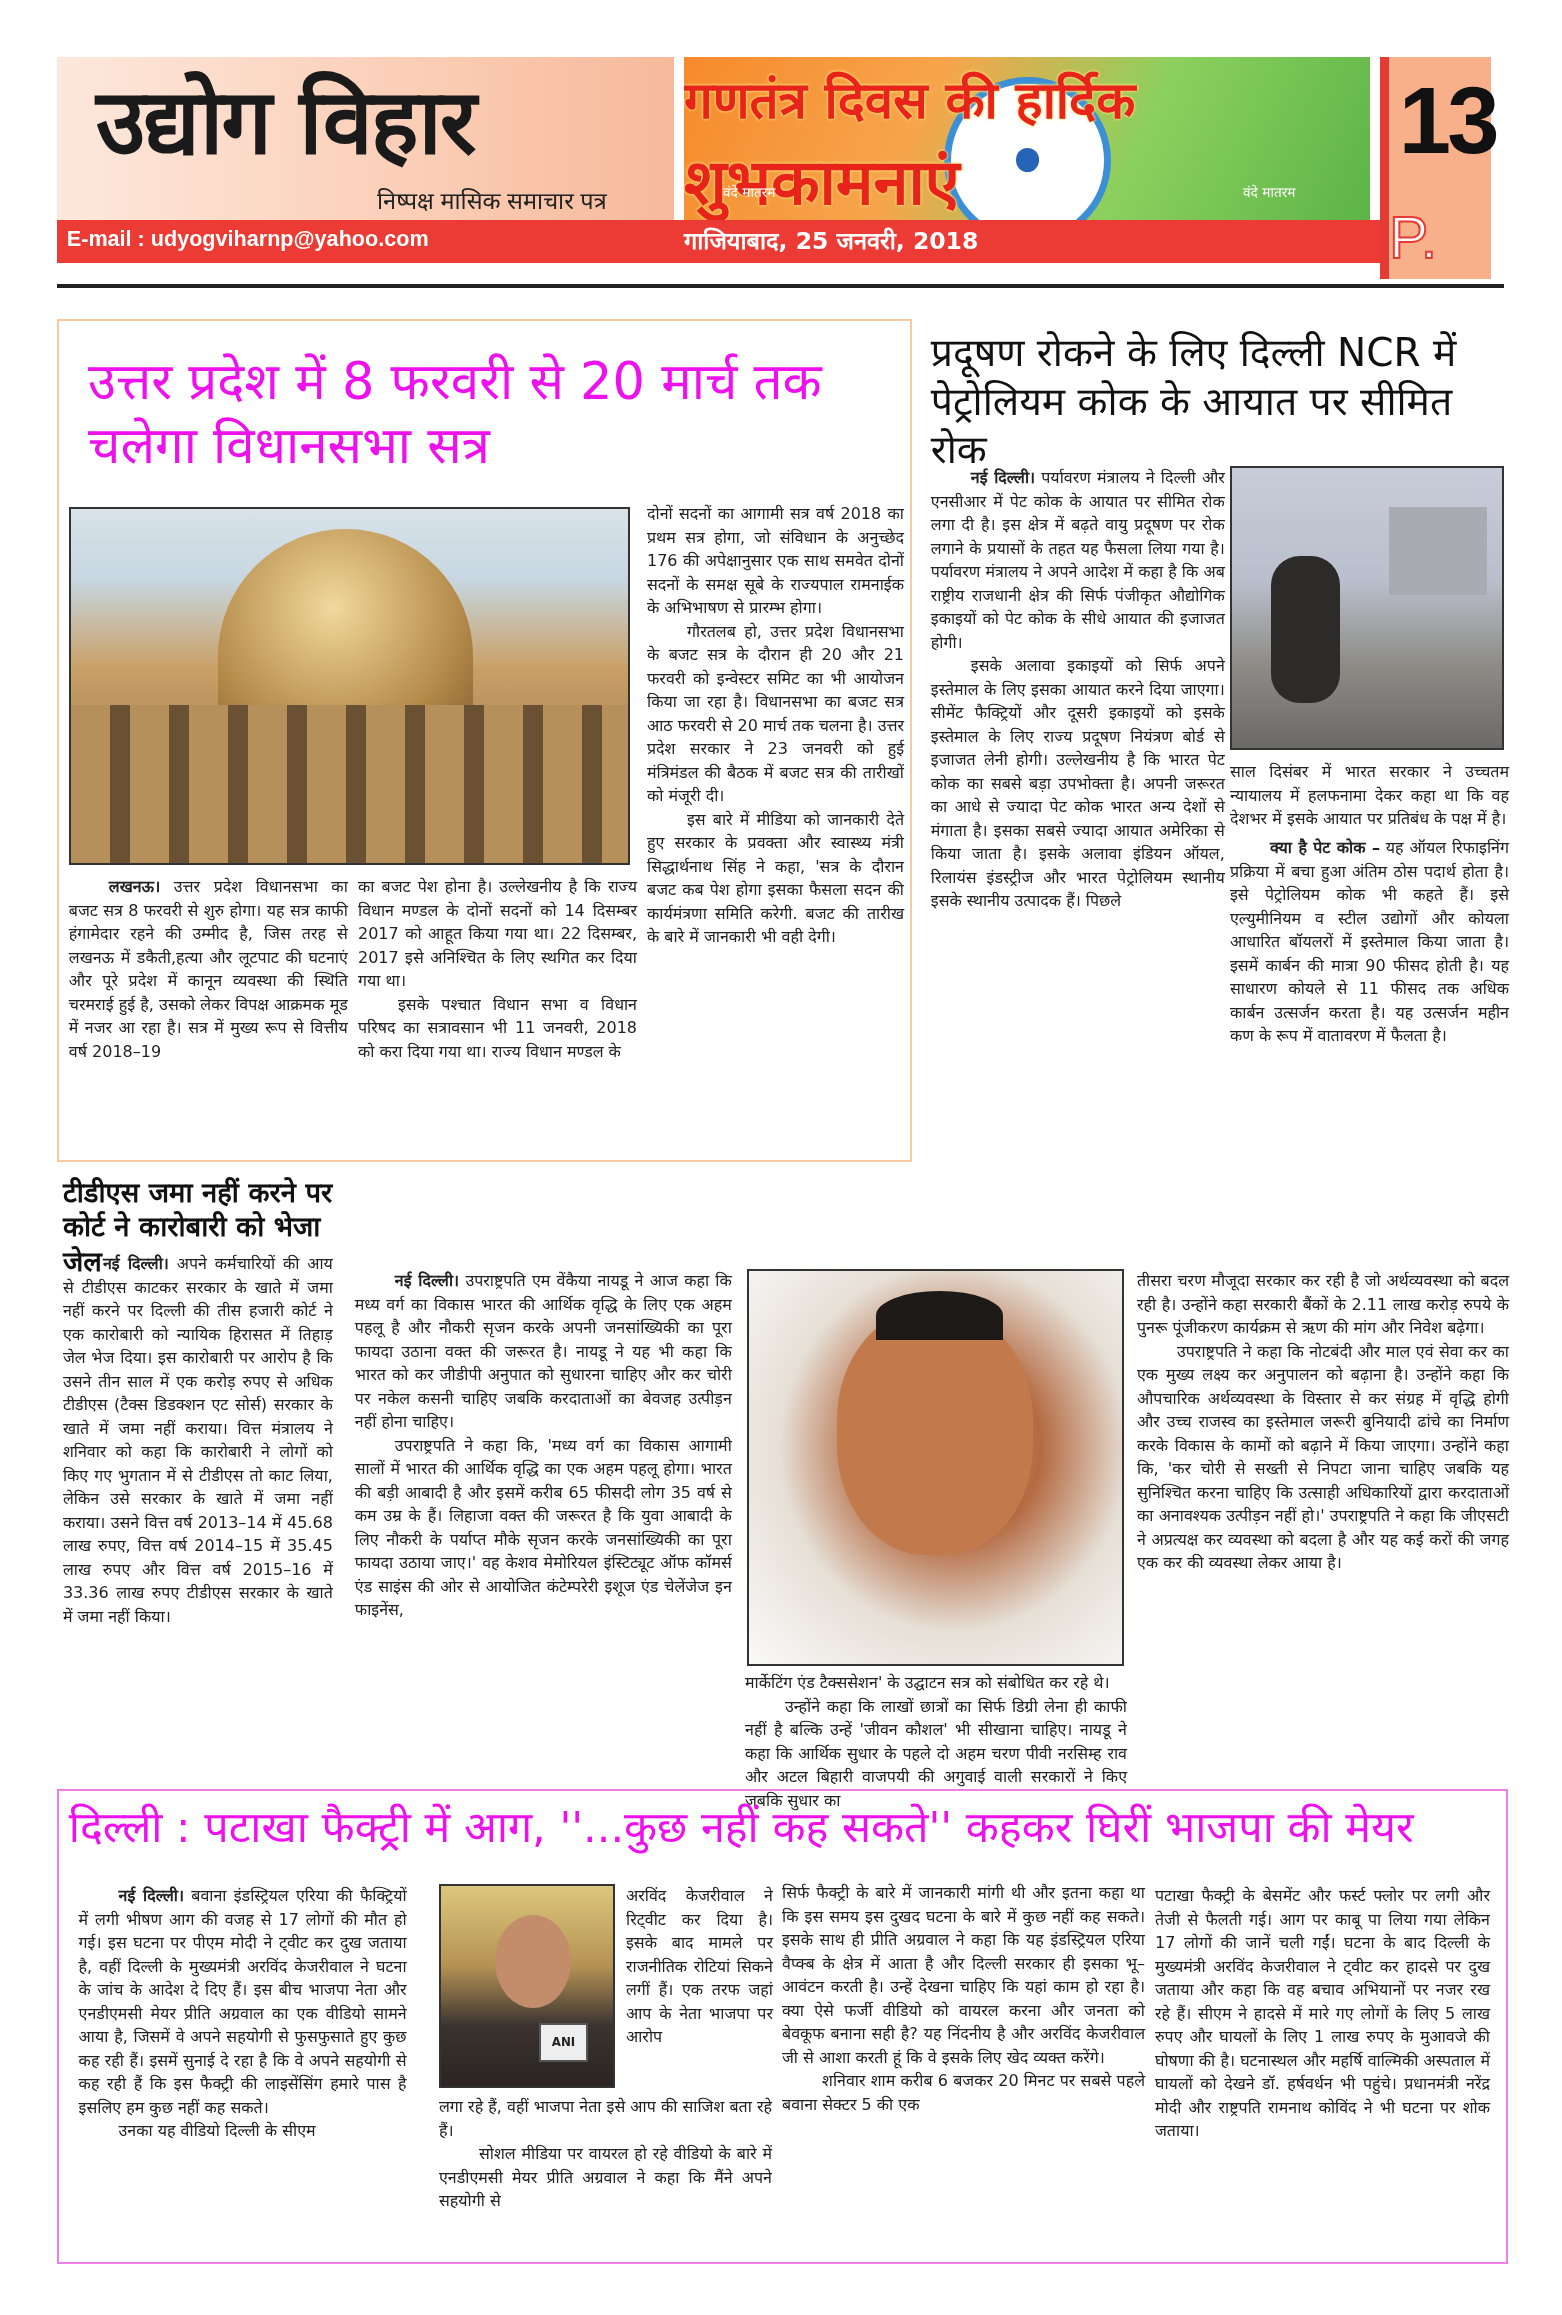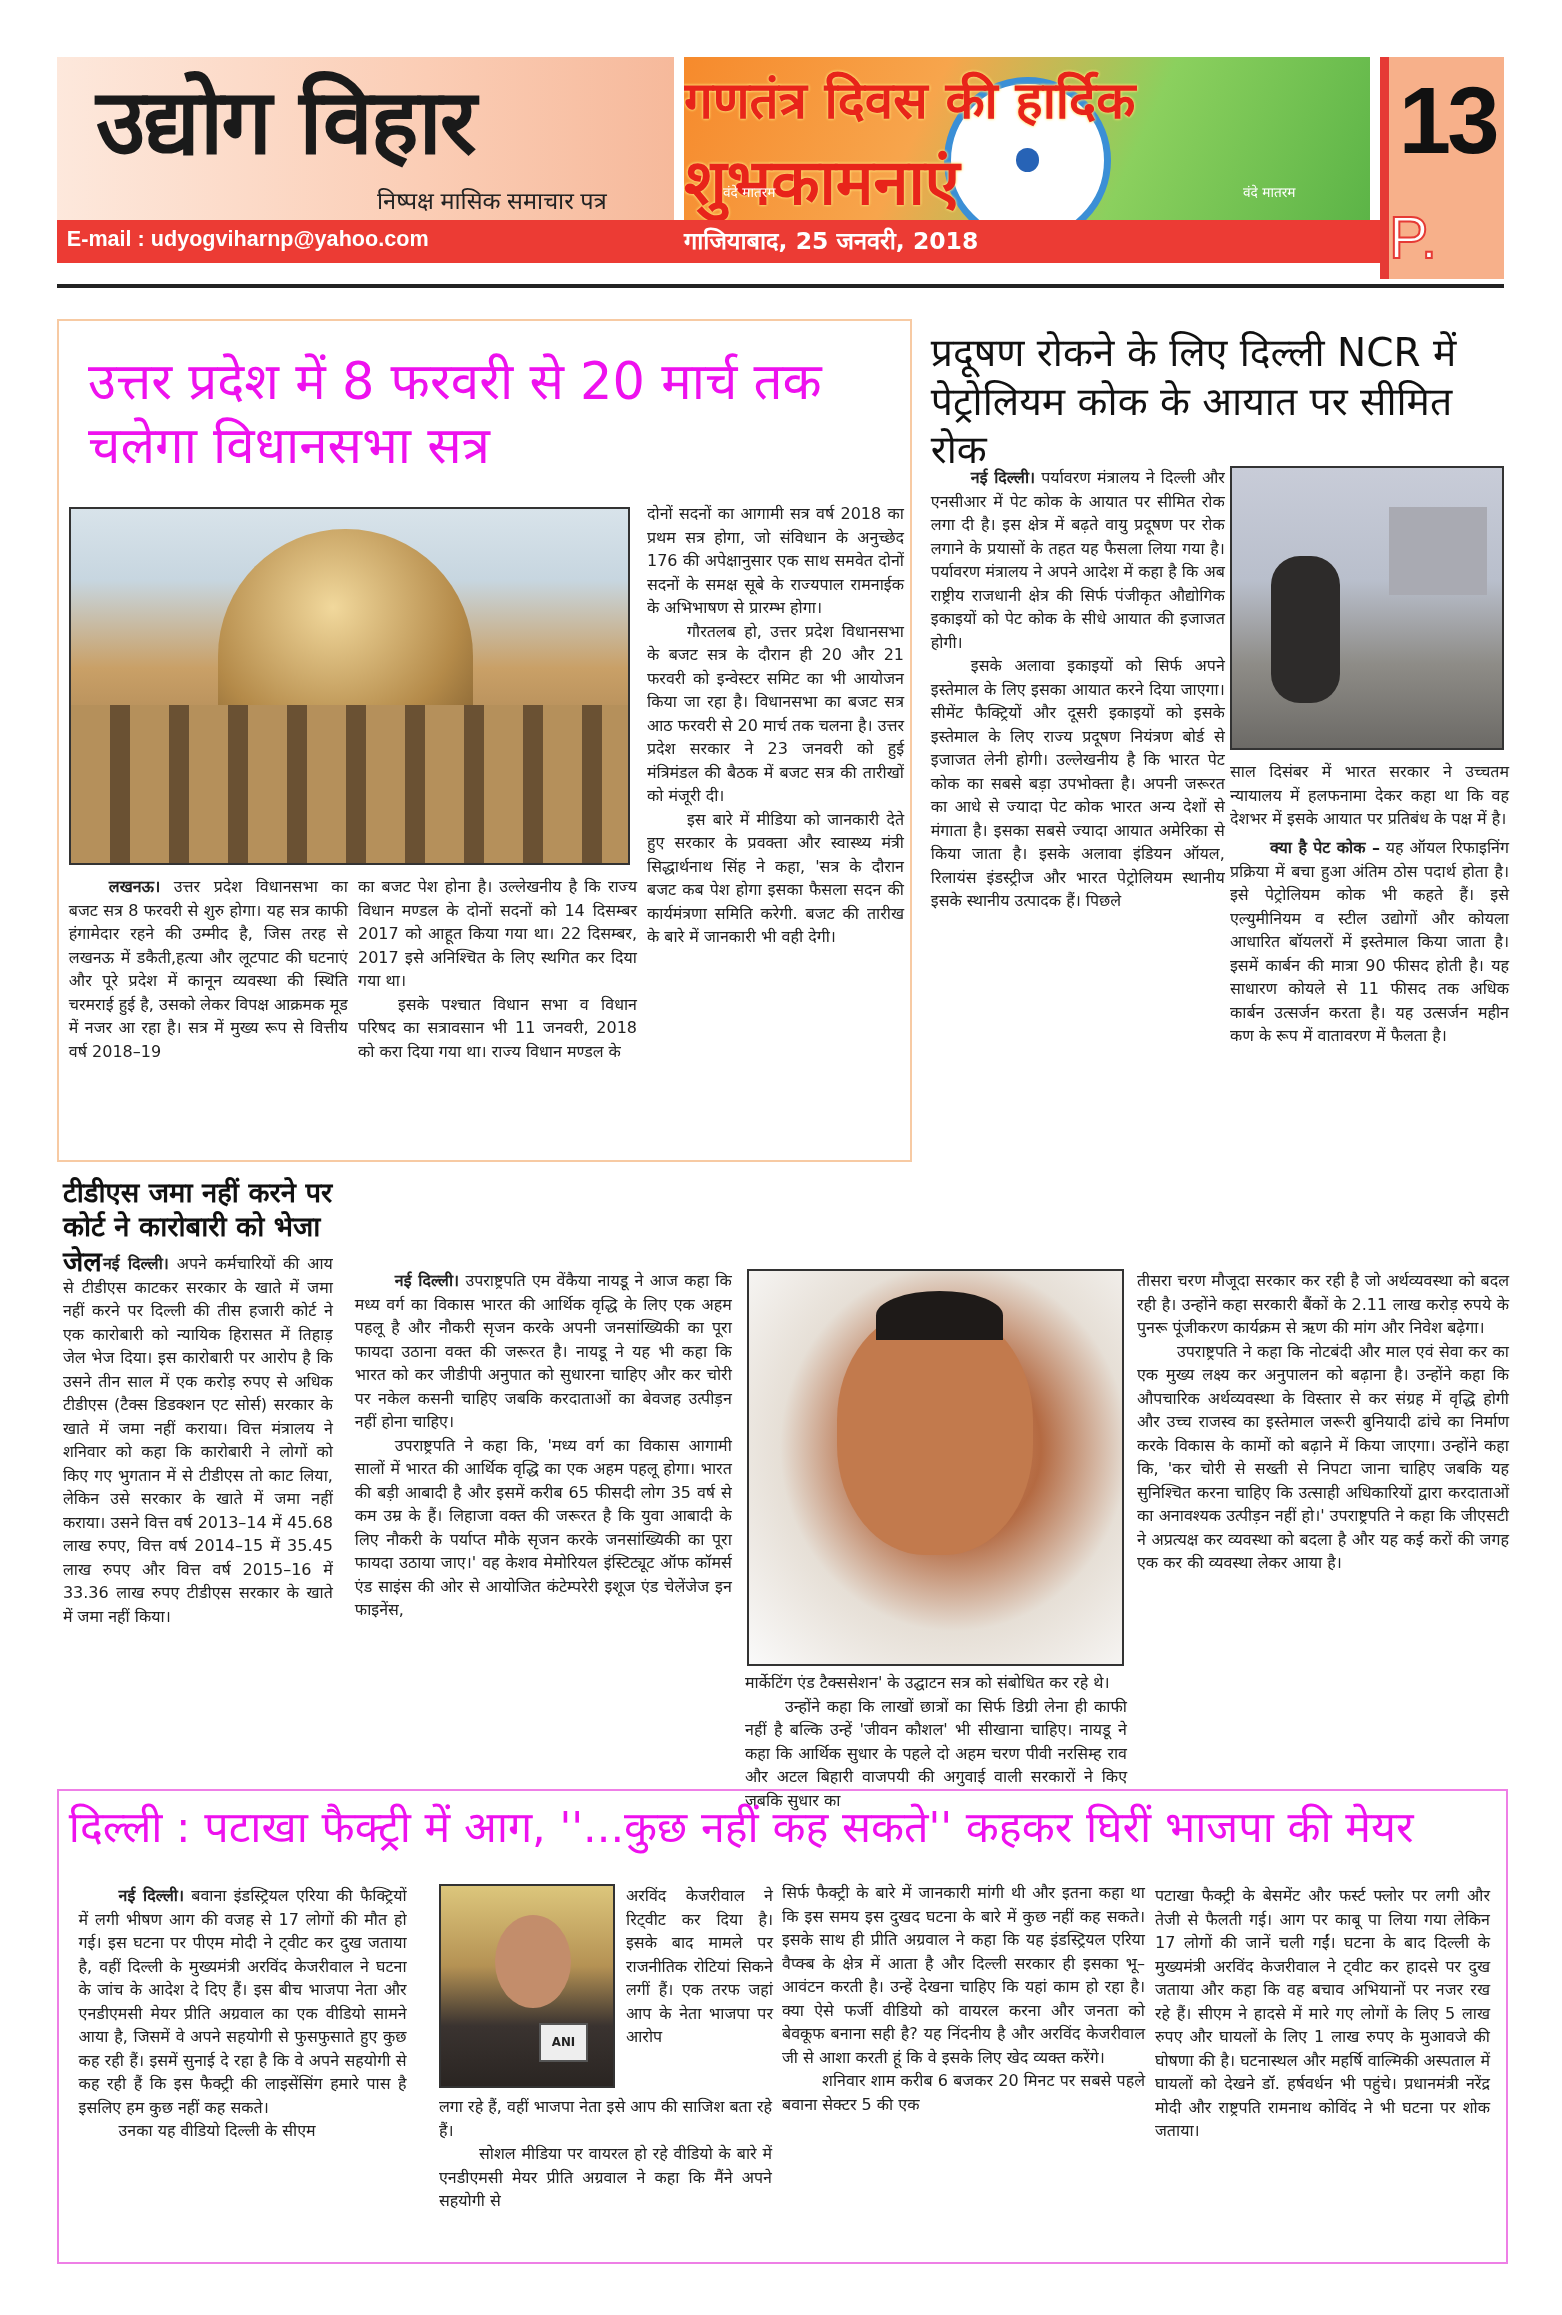--- a/index.html
+++ b/index.html
@@ -10,21 +10,21 @@
   #brand{left:0;top:0;width:617px;height:163px;background:linear-gradient(90deg,#fde8dc,#fbcdb5 60%,#f6b99b);}
   #brand-title{left:39px;top:19.6px;font-family:"DejaVu Sans",sans-serif;font-weight:900;font-size:90px;color:#1a1a1a;letter-spacing:-2px;line-height:1}
   #brand-tag{left:320px;top:127px;font-family:Liberation Sans, sans-serif;font-size:23.5px;color:#222}
   #banner{left:627px;top:0;width:686px;height:163px;background:linear-gradient(115deg,#f68a2c 0%,#f7a54c 35%,#8bd05e 65%,#5cb447 100%);overflow:hidden}
   #chakra{left:260px;top:19.6px;width:167px;height:167px;border-radius:50%;background:#fff;border:7.8px solid #3b8fd6}
   #chakra::after{content:"";position:absolute;left:50%;top:50%;width:23.5px;height:23.5px;margin:-11.8px;border-radius:50%;background:#2763b6}
   .ban-line{font-family:"DejaVu Sans",sans-serif;font-weight:bold;color:#e8241a;text-shadow:0 0 2.9px #ffe37a,0 0 2.9px #ffe37a;text-align:left;width:686px;left:0}
   #ban1{top:5.9px;font-size:51px}
   #ban2{top:80px;font-size:63px}
   .vande{font-size:13.7px;color:#fff;font-family:"DejaVu Serif",serif}
-  #page-box{left:1323px;top:0;width:124px;height:222px;background:#f7b08a;border-left:9.8px solid #e63a35}
+  #page-box{left:1323px;top:0;width:111px;height:222px;background:#f7b08a;border-left:9.8px solid #e63a35}
   #page-num{left:9.8px;top:9.8px;font-family:"Liberation Sans",sans-serif;font-weight:bold;font-size:94px;color:#111;letter-spacing:-3.9px}
   #page-p{left:0;top:147px;font-family:"Liberation Sans",sans-serif;font-size:59px;color:#fff;-webkit-text-stroke:2px #e63a35}
   #redbar{left:0;top:163px;width:1323px;height:43px;background:#ec3b34}
   #email{left:9.8px;top:5.9px;font-family:"Liberation Sans",sans-serif;font-weight:bold;font-size:21.6px;color:#fff}
   #dateline{left:627px;top:3.9px;font-family:"DejaVu Sans",sans-serif;font-weight:bold;font-size:23.5px;color:#fff}
   #rule{left:57px;top:284px;width:1447px;height:3.9px;background:#222}
   
   .frame{border:2px solid #f7caa3}
   .frame-pink{border:2.9px solid #ee7fe6}
   .hl{font-family:"DejaVu Sans",sans-serif;line-height:1.25}

